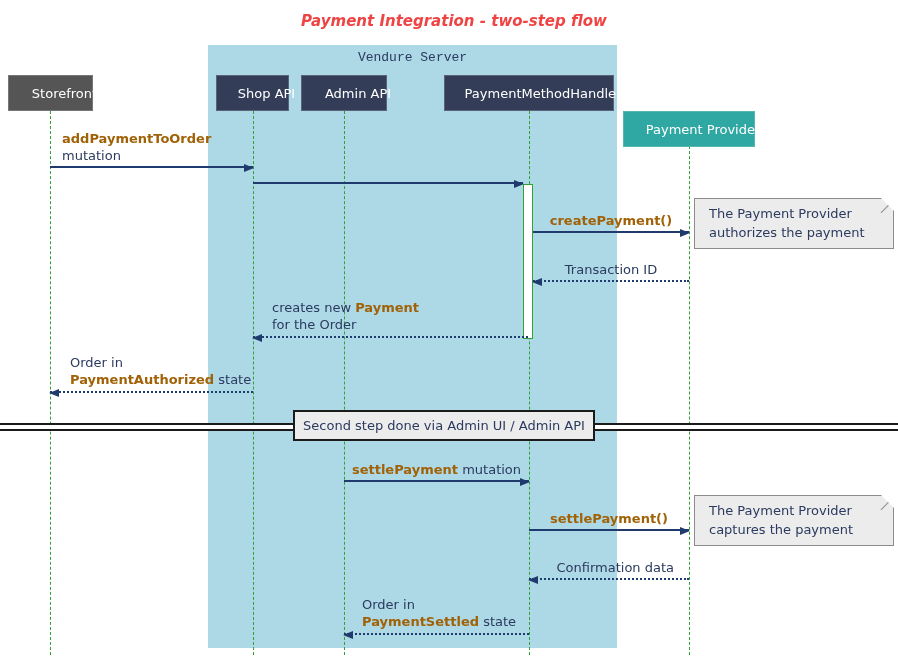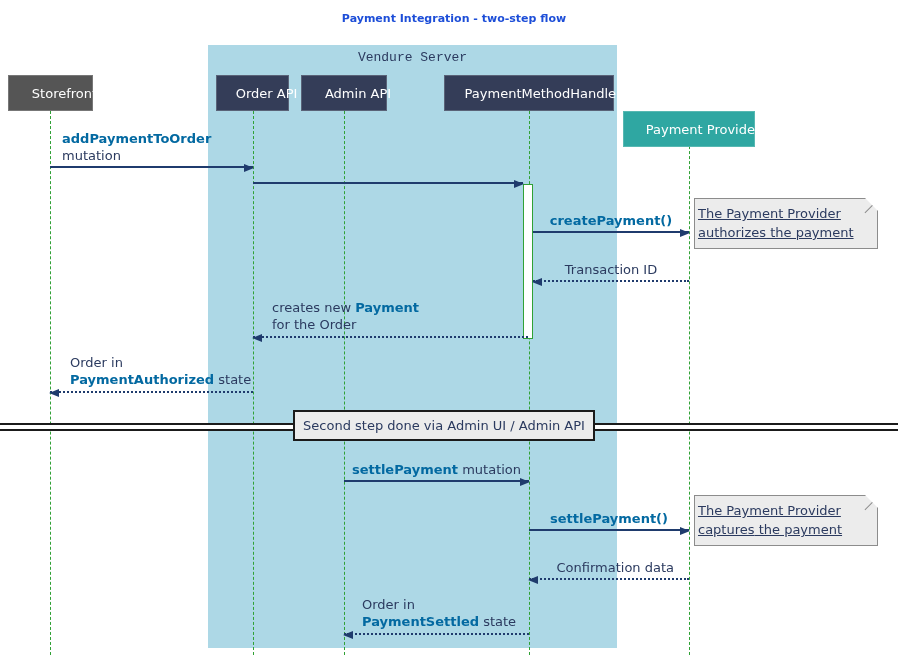--- a/index.html
+++ b/index.html
@@ -21,21 +21,21 @@
   html,body{margin:0;padding:0;}
   body{
     width:898px;height:665px;position:relative;overflow:hidden;
     background:#ffffff;
     font-family:"DejaVu Sans","Liberation Sans",sans-serif;
     color:var(--c-text);
   }
   .abs{position:absolute;}
   .title{
     left:454px;top:12px;transform:translateX(-50%);
-    font-size:11px;font-weight:bold;white-space:nowrap;color:#1d4ed8;
+    font-size:15px;font-weight:bold;white-space:nowrap;color:#ef4444;font-style:italic;
   }
   .frame{
     left:208px;top:45px;width:409px;height:603px;
     background:var(--c-frame-bg);
   }
   .frame-label{
     left:208px;top:50px;width:409px;text-align:center;
     font-size:13px;color:var(--c-text);font-family:Liberation Mono, monospace;
   }
   .lifeline{
@@ -53,40 +53,39 @@
   .pbox.gray{background:var(--c-storefront-bg);border:1px solid var(--c-storefront-border);}
   .pbox.teal{background:var(--c-provider-bg);border:1px solid var(--c-provider-border);margin-top:36px;}
   .activation{
     left:523px;top:184px;width:10px;height:155px;
     background:#ffffff;border:1px solid var(--c-lifeline);
     box-sizing:border-box;
   }
   .msg{
     font-size:13px;line-height:17px;white-space:nowrap;color:var(--c-text);
   }
-  .msg .b{font-weight:bold;color:#0369a1;}
+  .msg .b{font-weight:bold;color:#a16207;}
   .arrow{height:0;border-top:2px solid var(--c-arrow);}
   .arrow.dotted{border-top:2px dotted var(--c-arrow);}
   .arrow::after{content:"";position:absolute;width:0;height:0;top:-4px;}
   .arrow.right::after{
     right:-1px;
     border-left:10px solid var(--c-arrow);
     border-top:4px solid transparent;border-bottom:4px solid transparent;
   }
   .arrow.left::after{
     left:-1px;
     border-right:10px solid var(--c-arrow);
     border-top:4px solid transparent;border-bottom:4px solid transparent;
   }
   .note{
-    width:184px;box-sizing:border-box;
+    width:200px;box-sizing:border-box;
     background:var(--c-note-bg);border:1px solid var(--c-note-border);
-    padding:5px 10px 6px 3px;font-size:13px;line-height:19px;white-space:nowrap;
+    padding:5px 10px 6px 14px;font-size:13px;line-height:19px;white-space:nowrap;
     clip-path:polygon(0 0,calc(100% - 13px) 0,100% 13px,100% 100%,0 100%);
-    text-decoration:underline;
   }
   .note::after{
     content:"";position:absolute;top:0;right:-1px;width:19px;height:0;
     border-top:1px solid var(--c-note-border);
     transform-origin:100% 0;transform:rotate(-45deg);
   }
   .divider-lines{
     left:0;top:423px;width:898px;height:4px;background:#ffffff;
     border-top:2px solid var(--c-divider-border);
     border-bottom:2px solid var(--c-divider-border);
@@ -109,21 +108,21 @@
 <div class="abs lifeline" style="left:50px"></div>
 <div class="abs lifeline" style="left:253px"></div>
 <div class="abs lifeline" style="left:344px"></div>
 <div class="abs lifeline" style="left:529px"></div>
 <div class="abs lifeline" style="left:689px"></div>
 
 <div class="abs pbox gray" style="left:8px;width:85px">
     <span>Storefront</span>
   </div>
 <div class="abs pbox navy" style="left:216px;width:73px">
-    <span>Order API</span>
+    <span>Shop API</span>
   </div>
 <div class="abs pbox navy" style="left:301px;width:86px">
     <span>Admin API</span>
   </div>
 <div class="abs pbox navy" style="left:444px;width:170px">
     <span>PaymentMethodHandler</span>
   </div>
 <div class="abs pbox teal" style="left:623px;width:132px">
     <span>Payment Provider</span>
   </div>

